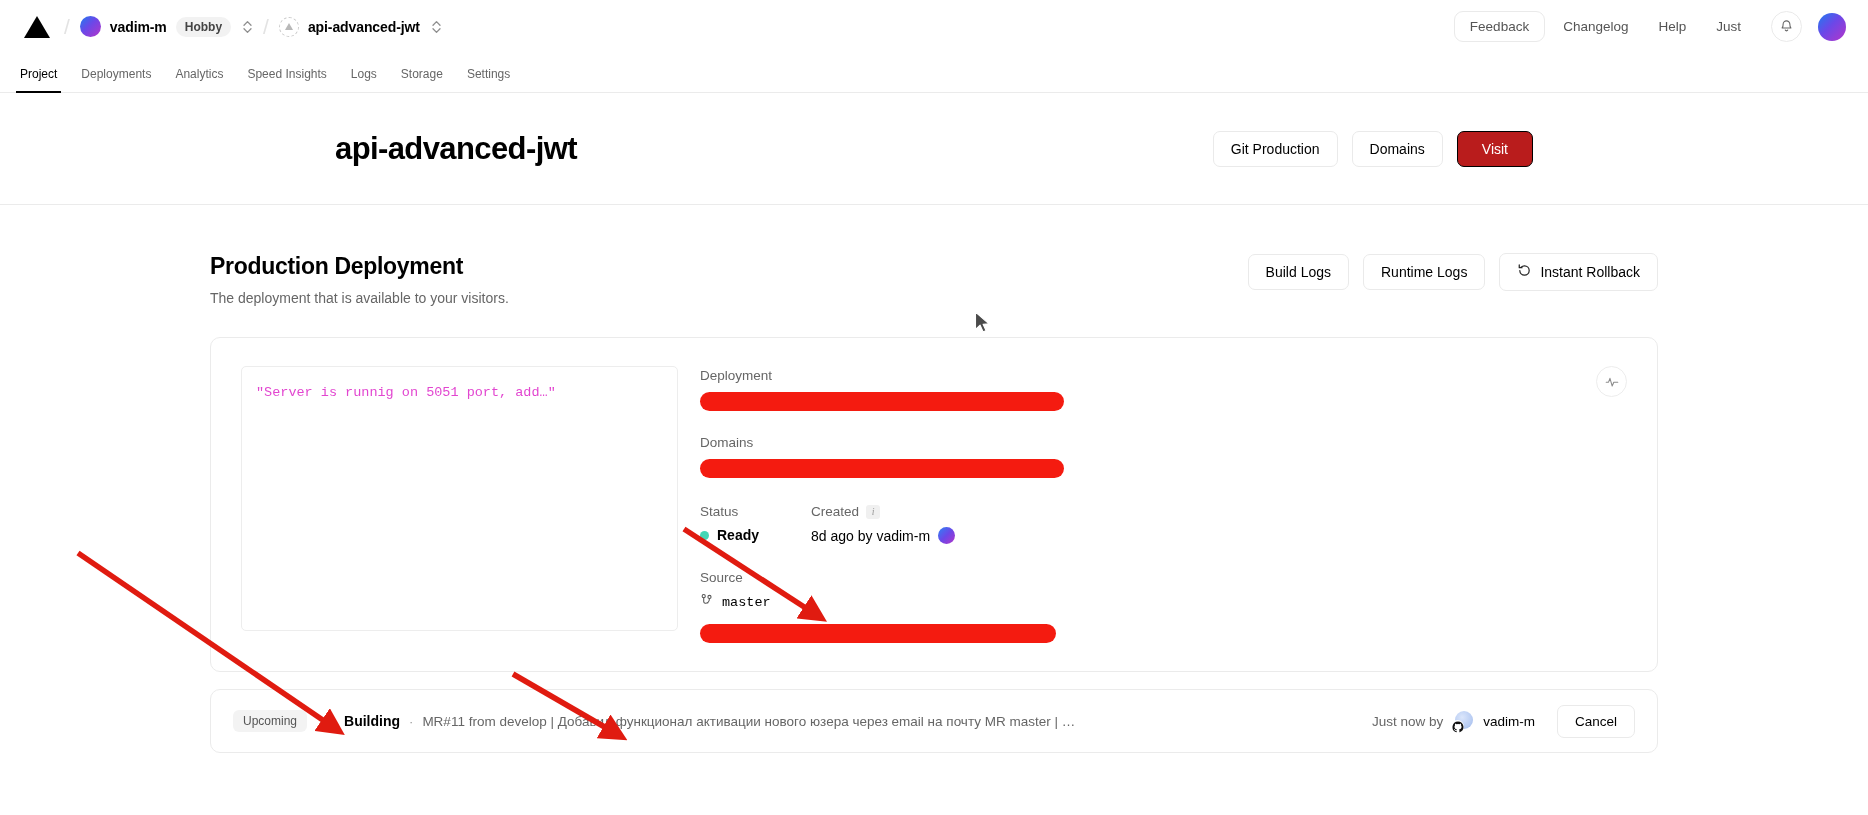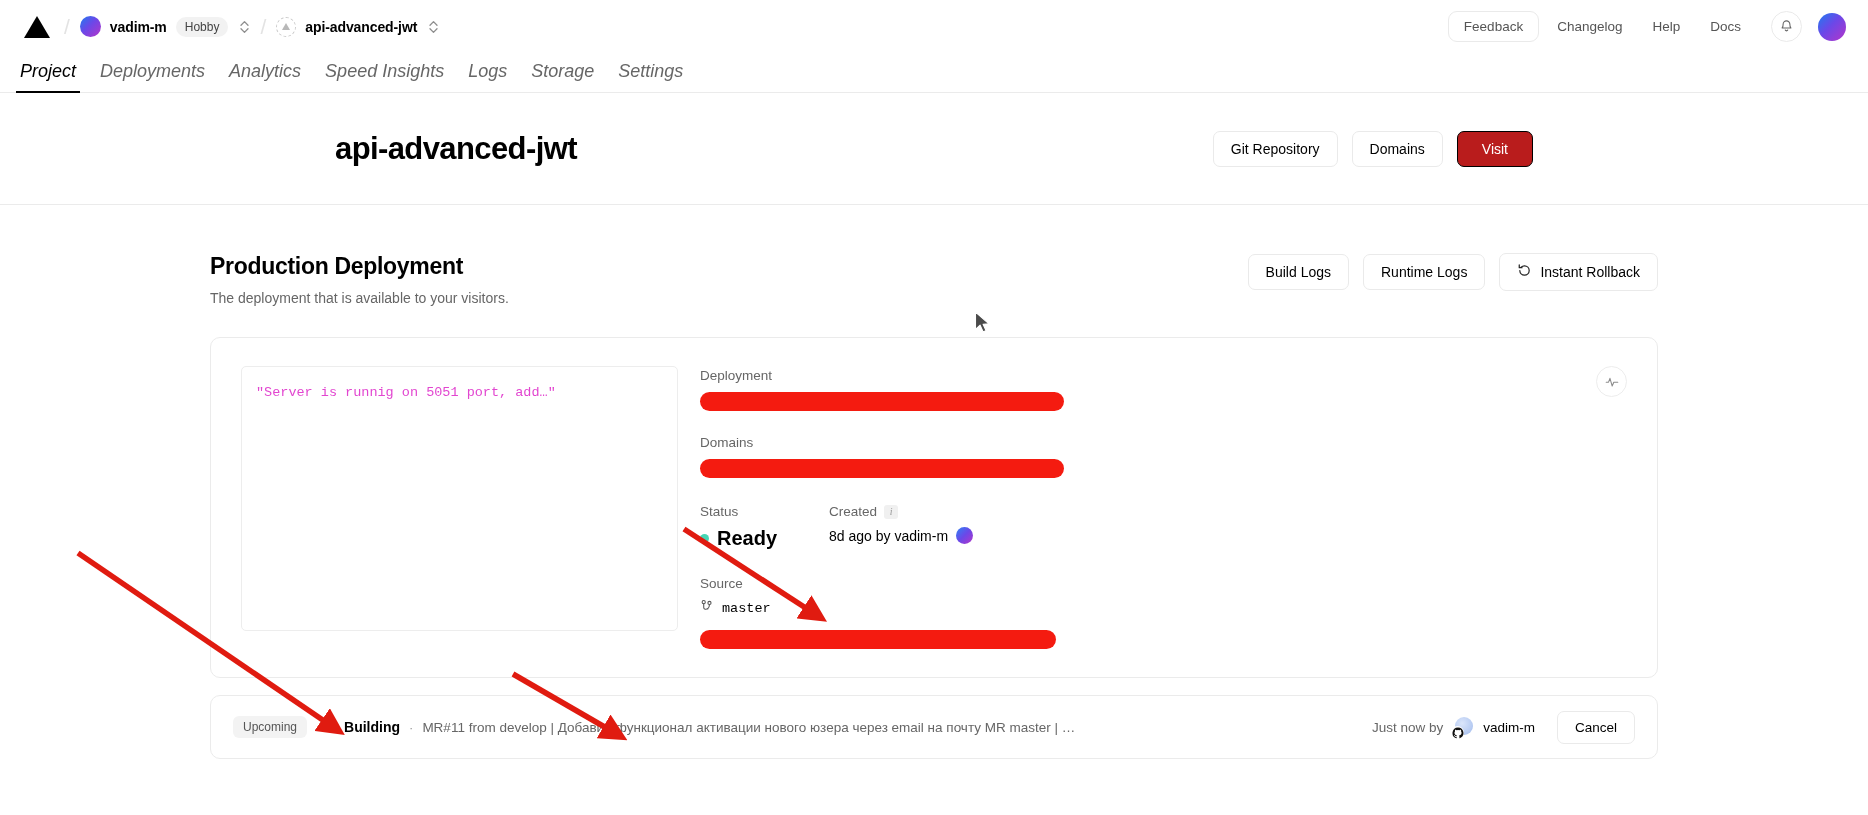--- a/index.html
+++ b/index.html
@@ -29,21 +29,21 @@
   .crumb-slash { color: #e3e3e3; font-size: 21px; font-weight: 300; margin: 0 10px; user-select:none; }
   .crumb { display: flex; align-items: center; gap: 9px; }
   .avatar-grad {
     width: 21px; height: 21px; border-radius: 50%;
     background: linear-gradient(135deg, #1e7cf0 0%, #6b48e8 45%, #b435c9 100%);
     flex: none;
   }
   .crumb-name { font-size: 14px; font-weight: 600; color: #000; letter-spacing: -0.1px; }
   .plan-badge {
     font-size: 12px; color: #444; background: #f2f2f2;
-    padding: 3px 9px; border-radius: 11px; font-weight: 400;
+    padding: 3px 9px; border-radius: 11px; font-weight: 700;
   }
   .chevron-ud {
     display: inline-flex; flex-direction: column; align-items: center;
     color: #8f8f8f; line-height: 0.62; font-size: 11px; margin-left: 2px;
   }
   .proj-icon {
     width: 20px; height: 20px; border-radius: 50%;
     border: 1px dashed #c9c9c9; display:flex; align-items:center; justify-content:center;
   }
   .proj-icon i {
@@ -71,22 +71,22 @@
   }
 
   
   .tabs {
     display: flex; align-items: flex-end; gap: 0;
     padding: 0 10px 0 8px; height: 40px;
     border-bottom: 1px solid #ebebeb;
     position: relative;
   }
   .tab {
-    font-size: 18px; color: #666; padding: 0 12px 12px 12px;
-    cursor: pointer; position: relative; line-height: 1; font-style: italic;
+    font-size: 12px; color: #666; padding: 0 12px 12px 12px;
+    cursor: pointer; position: relative; line-height: 1;
   }
   .tab.active { color: #000; font-weight: 400; }
   .tab.active::after {
     content: ""; position: absolute; left: 8px; right: 8px; bottom: -1px;
     height: 2px; background: #000;
   }
 
   
   .title-row {
     position: relative; height: 112px;
@@ -137,21 +137,21 @@
   .redact {
     background: #f41b10; border-radius: 10px; height: 19px; margin-top: 9px;
   }
   .redact.w1 { width: 364px; }
   .redact.w2 { width: 364px; }
   .redact.w3 { width: 356px; margin-left: 0px; }
   .meta-row { display: flex; gap: 52px; margin-top: 26px; }
   .meta-col .lbl { display:flex; align-items:center; gap:7px; }
   .meta-val { display: flex; align-items: center; gap: 8px; margin-top: 8px; }
   .dot-ready { width: 9px; height: 9px; border-radius: 50%; background: #45d7b5; }
-  .ready-txt { font-size: 20px; font-weight: 700; color:#000; }
+  .ready-txt { font-size: 14px; font-weight: 700; color:#000; }
   .created-txt { font-size: 14px; color: #000; }
   .avatar-sm {
     width: 17px; height: 17px; border-radius: 50%;
     background: linear-gradient(135deg, #2d84f5 0%, #6b48e8 50%, #b435c9 100%);
   }
   .info-i {
     width: 14px; height: 14px; border-radius: 3px; background: #f0f0f0;
     color:#999; font-size: 10px; font-style: italic;
     display:flex; align-items:center; justify-content:center; font-family:"Liberation Serif",serif;
   }
@@ -235,21 +235,21 @@
         <svg width="11" height="16" viewBox="0 0 11 16" fill="none" aria-hidden="true">
           <path d="M2 6.2L5.5 2.6 9 6.2M2 9.8l3.5 3.6L9 9.8" stroke="#8f8f8f" stroke-width="1.3" stroke-linecap="round" stroke-linejoin="round"></path>
         </svg>
       </span>
     </div>
 
     <div class="top-right">
       <button class="btn-feedback">Feedback</button>
       <span class="top-link">Changelog</span>
       <span class="top-link">Help</span>
-      <span class="top-link">Docs</span>
+      <span class="top-link">Just</span>
       <span class="bell">
         <svg width="15" height="15" viewBox="0 0 16 16" fill="none" aria-hidden="true">
           <path d="M8 2a3.6 3.6 0 00-3.6 3.6c0 3.1-1.1 4-1.1 4h9.4s-1.1-.9-1.1-4A3.6 3.6 0 008 2z" stroke="#666" stroke-width="1.15" stroke-linejoin="round"></path>
           <path d="M6.7 11.8a1.4 1.4 0 002.6 0" stroke="#666" stroke-width="1.15" stroke-linecap="round"></path>
         </svg>
       </span>
       <div class="avatar-top"></div>
     </div>
   </div>
 
@@ -260,21 +260,21 @@
     <div class="tab">Speed Insights</div>
     <div class="tab">Logs</div>
     <div class="tab">Storage</div>
     <div class="tab">Settings</div>
   </div>
 
   <div class="title-row">
     <div class="title-inner">
       <div class="page-title">api-advanced-jwt</div>
       <div class="title-actions">
-        <button class="btn">Git Repository</button>
+        <button class="btn">Git Production</button>
         <button class="btn">Domains</button>
         <button class="btn btn-dark">Visit</button>
       </div>
     </div>
   </div>
 
   <div class="section">
     <div class="sec-head">
       <div>
         <div class="sec-title">Production Deployment</div>

